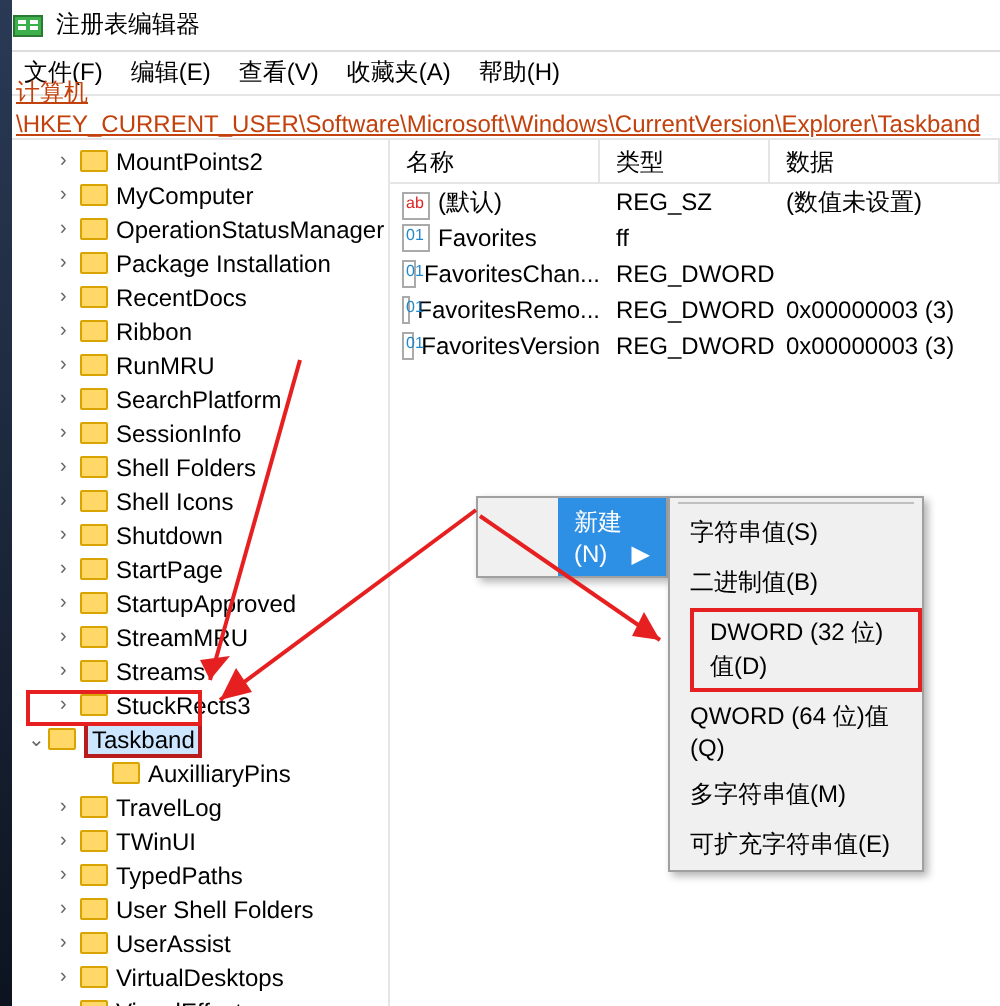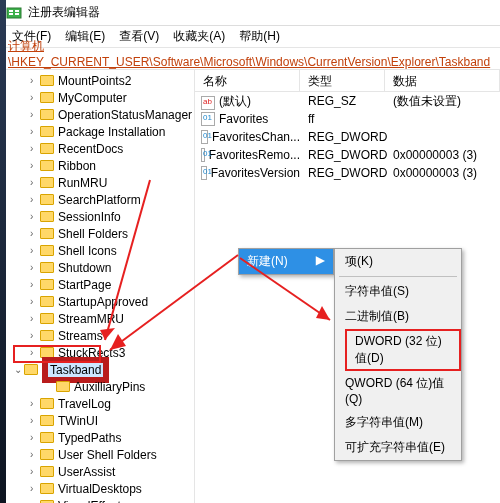--- a/index.html
+++ b/index.html
@@ -8,38 +8,38 @@
 .titlebar .icon { width: 16px; height: 16px; margin-right: 6px; }
 .menubar { height: 22px; display: flex; align-items: center; padding: 0 6px; gap: 2px; border-bottom: 1px solid #e5e5e5; }
 .menubar span { padding: 2px 6px; }
 .pathbar { height: 22px; display: flex; align-items: flex-end; padding: 0 8px; border-bottom: 1px solid #e5e5e5; color: #c2410c; text-decoration: underline; }
 .main { display: flex; height: calc(100% - 70px); }
 .tree { width: 195px; border-right: 1px solid #e5e5e5; overflow: hidden; padding-top: 2px; }
 .tree-item { display: flex; align-items: center; height: 17px; padding-left: 30px; white-space: nowrap; }
 .tree-item.level3 { padding-left: 46px; }
 .tree-item .chev { width: 10px; color: #666; font-size: 10px; display: inline-block; }
 .folder { width: 14px; height: 11px; background: #ffd868; border: 1px solid #d9a400; margin-right: 4px; border-radius: 1px; }
-.tree-item.selected span.label { border: 6px solid #b91c1c; background: #cde6ff; padding: 0 2px; }
+.tree-item.selected span.label { border: 2px solid #b91c1c; background: #cde6ff; padding: 0 2px; }
 .listview { flex: 1; position: relative; }
 .lv-header { display: flex; height: 22px; border-bottom: 1px solid #e5e5e5; }
 .lv-header div { padding: 3px 8px; border-right: 1px solid #e5e5e5; }
 .lv-col-name { width: 105px; }
 .lv-col-type { width: 85px; }
 .lv-col-data { flex: 1; }
 .lv-row { display: flex; height: 18px; align-items: center; }
 .lv-row .lv-col-name { display: flex; align-items: flex-end; gap: 4px; padding-left: 6px; }
 .lv-row .lv-col-type, .lv-row .lv-col-data { padding-left: 8px; }
 .reg-icon { width: 14px; height: 14px; display: inline-block; }
 .reg-icon.str { background: #fff; border: 1px solid #aaa; position: relative; }
 .reg-icon.str::after { content: "ab"; font-size: 8px; color: #d22; position: absolute; top: 0; left: 1px; }
 .reg-icon.bin { background: #fff; border: 1px solid #aaa; position: relative; }
 .reg-icon.bin::after { content: "01"; font-size: 8px; color: #28c; position: absolute; top: 0; left: 1px; }
 .context-menu { position: absolute; background: #f0f0f0; border: 1px solid #a0a0a0; box-shadow: 2px 2px 4px rgba(0,0,0,0.3); }
 .cm1 { left: 238px; top: 248px; width: 96px; }
-.cm1 .cm-item { background: #2e90e5; color: #fff; padding: 4px 8px; display: flex; justify-content: space-between; align-items: flex-start; }
+.cm1 .cm-item { background: #2e90e5; color: #fff; padding: 4px 8px; display: flex; justify-content: space-between; align-items: flex-end; margin-left: 40px; }
 .cm2 { left: 334px; top: 248px; width: 128px; }
 .cm2 .cm-item { padding: 4px 10px; background: #f0f0f0; }
 .cm2 .cm-sep { height: 1px; background: #c0c0c0; margin: 2px 4px; }
 .cm2 .cm-item.hl { border: 2px solid #e62020; padding: 2px 8px; margin-left: 10px; }
 .redbox { position: absolute; border: 2px solid #e62020; pointer-events: none; }
 .rb-tree { left: 13px; top: 345px; width: 88px; height: 18px; }
 .arrow { position: absolute; pointer-events: none; }
 .arrow line { stroke: #e62020; stroke-width: 2; }
 .arrow polygon { fill: #e62020; }
 .leftedge { position: absolute; left: 0; top: 0; width: 6px; height: 100%; background: linear-gradient(#2a3a55,#0d1420); }
@@ -257,21 +257,20 @@
 </div>
 
 <div class="context-menu cm1">
   <div class="cm-item">
     <span>新建(N)</span>
     <span>▶</span>
   </div>
 </div>
 
 <div class="context-menu cm2">
-  <div class="cm-item">项(K)</div>
   <div class="cm-sep"></div>
   <div class="cm-item">字符串值(S)</div>
   <div class="cm-item">二进制值(B)</div>
   <div class="cm-item hl">DWORD (32 位)值(D)</div>
   <div class="cm-item">QWORD (64 位)值(Q)</div>
   <div class="cm-item">多字符串值(M)</div>
   <div class="cm-item">可扩充字符串值(E)</div>
 </div>
 
 <div class="redbox rb-tree"></div>

